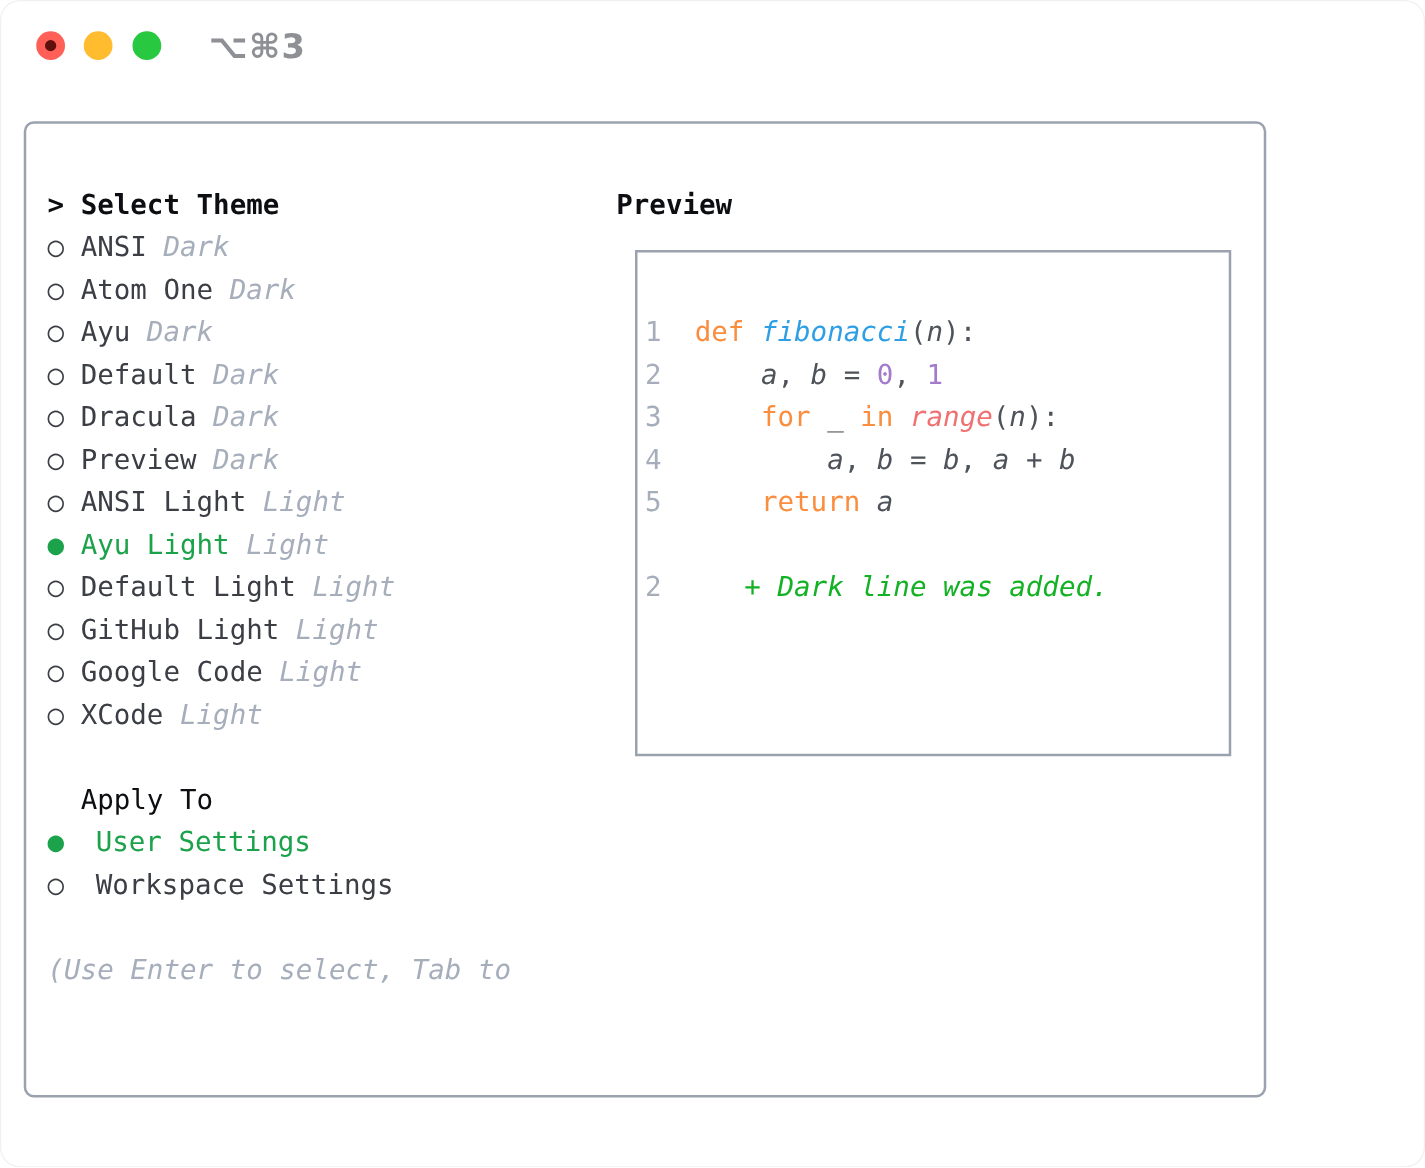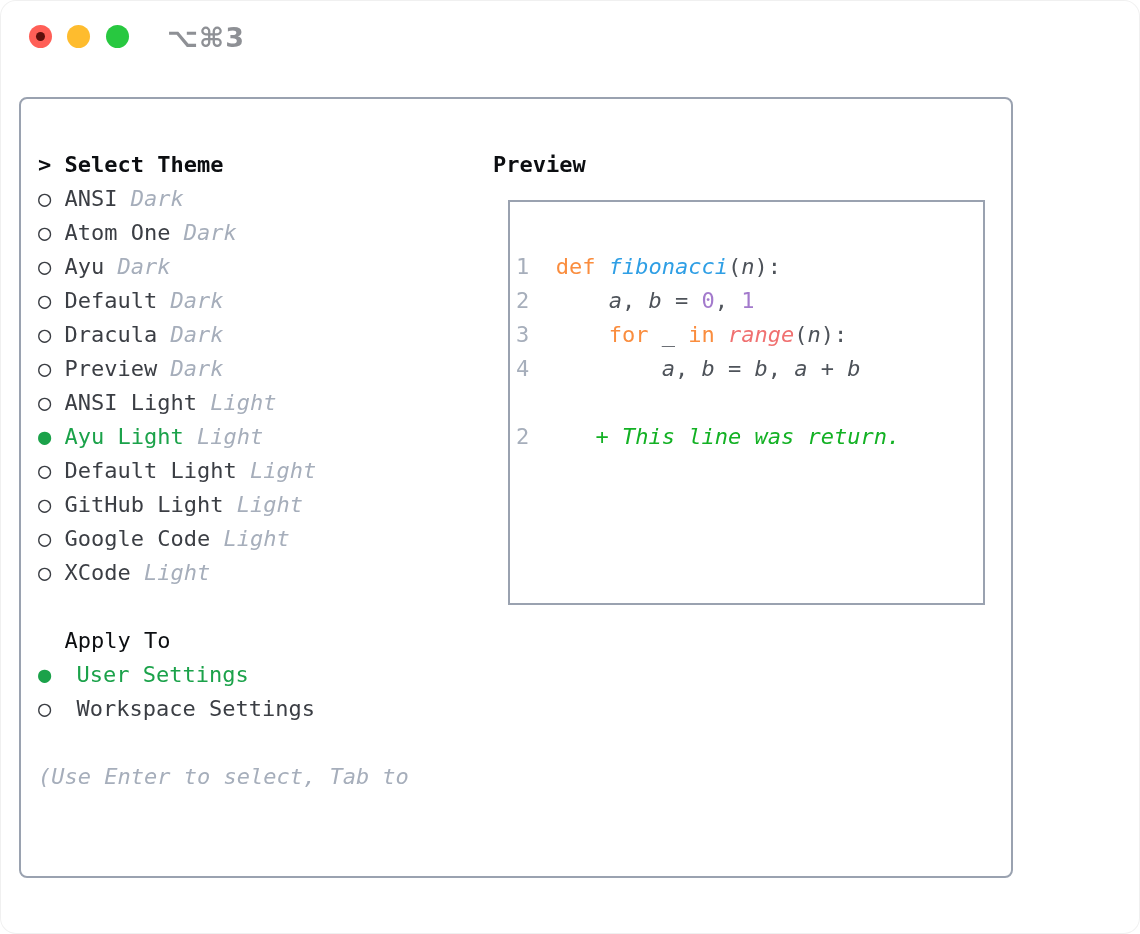--- a/index.html
+++ b/index.html
@@ -111,18 +111,19 @@
       <div class="row help">(Use Enter to select, Tab to</div>
     </div>
 
     <div class="row hdr preview-title">Preview</div>
 
     <div class="preview-box">
         <div class="row"><span class="tk-num">1  </span><span class="tk-kw">def</span><span class="tk-code"> </span><span class="tk-fn">fibonacci</span><span class="tk-code">(</span><span class="tk-id">n</span><span class="tk-code">):</span></div>
         <div class="row"><span class="tk-num">2  </span><span class="tk-code">    </span><span class="tk-id">a</span><span class="tk-code">, </span><span class="tk-id">b</span><span class="tk-code"> = </span><span class="tk-lit">0</span><span class="tk-code">, </span><span class="tk-lit">1</span></div>
         <div class="row"><span class="tk-num">3  </span><span class="tk-code">    </span><span class="tk-kw">for</span><span class="tk-code"> </span><span class="tk-code">_</span><span class="tk-code"> </span><span class="tk-kw">in</span><span class="tk-code"> </span><span class="tk-bi">range</span><span class="tk-code">(</span><span class="tk-id">n</span><span class="tk-code">):</span></div>
         <div class="row"><span class="tk-num">4  </span><span class="tk-code">        </span><span class="tk-id">a</span><span class="tk-code">, </span><span class="tk-id">b</span><span class="tk-code"> = </span><span class="tk-id">b</span><span class="tk-code">, </span><span class="tk-id">a</span><span class="tk-code"> + </span><span class="tk-id">b</span></div>
+        <div class="row"><span class="tk-num">5  </span><span class="tk-code">    </span><span class="tk-kw">return</span><span class="tk-code"> </span><span class="tk-id">a</span></div>
         <div class="row"> </div>
-        <div class="row"><span class="tk-num">2</span><span class="tk-code">     </span><span class="tk-add">+ This line was return.</span></div>
+        <div class="row"><span class="tk-num">2</span><span class="tk-code">     </span><span class="tk-add">+ Dark line was added.</span></div>
       </div>
 
   </div>
 </div>
 
 </body></html>

